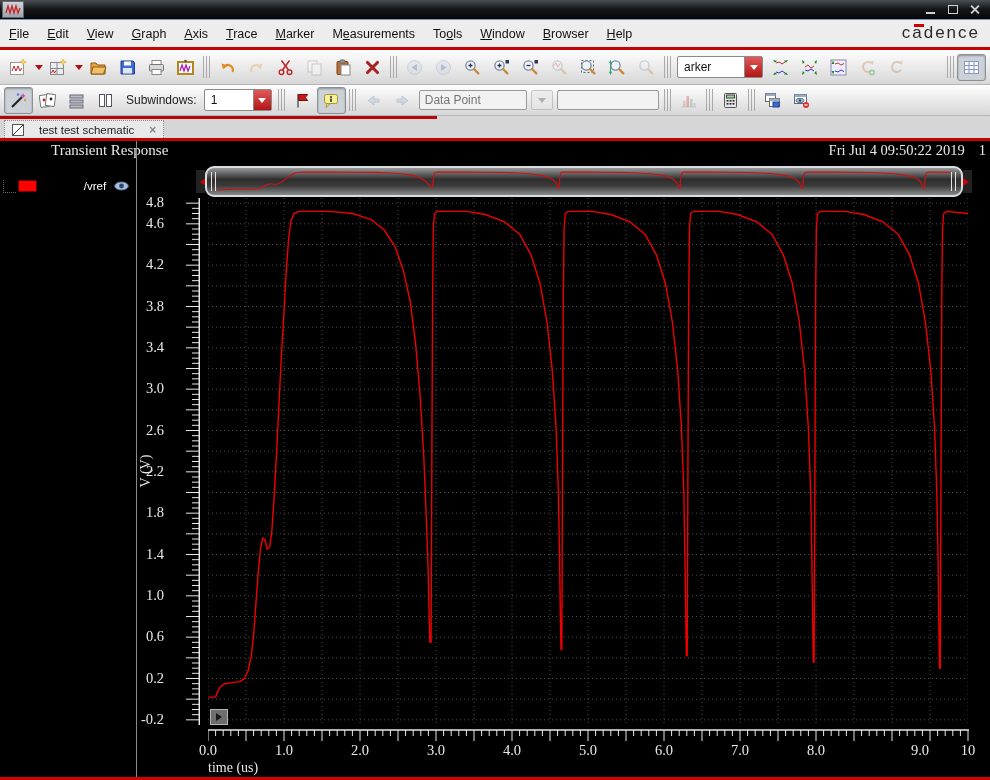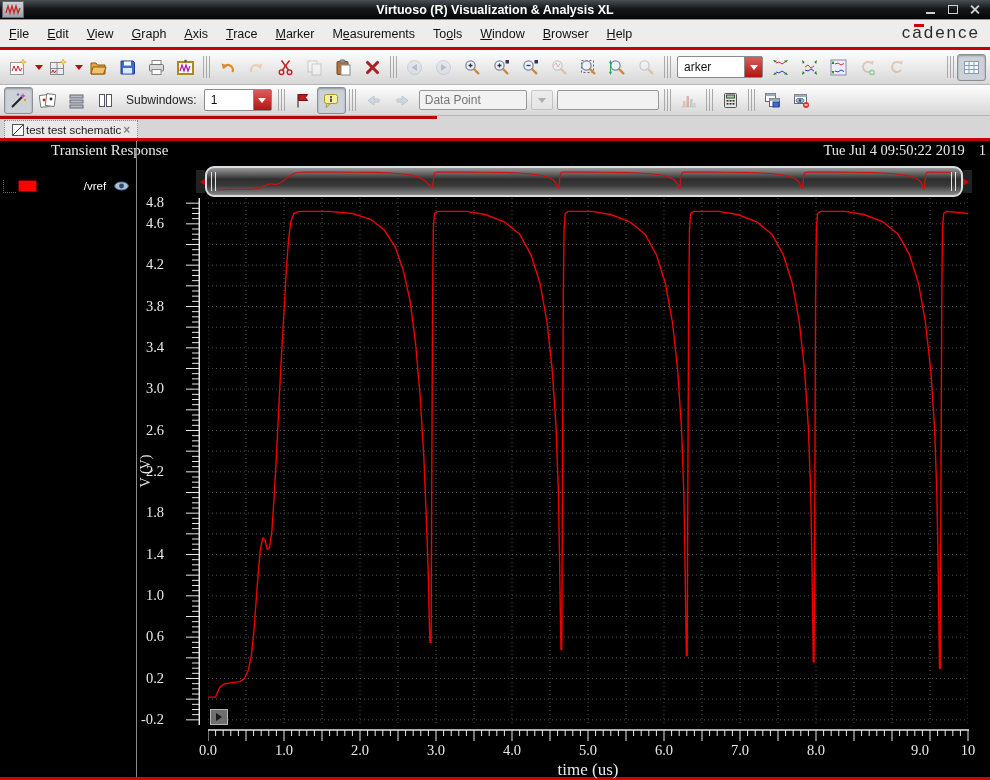--- a/index.html
+++ b/index.html
@@ -37,21 +37,21 @@
   .combo .btn{width:17px;height:100%;background:linear-gradient(#e05a5a,#b01616);display:flex;align-items:center;justify-content:center;flex:none;border-left:1px solid #8a8a8a;}
   .combo .btn::after{content:"";border:4px solid transparent;border-top:5px solid #fff;margin-top:5px;}
   .tb-input{height:18px;border:1px solid #999;border-radius:2px;background:#f2f2f2;color:#999;font-size:12px;
     padding:0 5px;margin:8px 2px;flex:none;}
   .mini-drop{width:20px;height:18px;border:1px solid #aaa;border-radius:2px;background:#e8e8e8;margin:0 2px;position:relative;flex:none;opacity:.6;}
   .mini-drop::after{content:"";position:absolute;left:6px;top:7px;border:4px solid transparent;border-top:5px solid #888;}
   .redline-partial{height:3px;background:#d6d6d6;position:relative;}
   .redline-partial>div{position:absolute;left:0;top:0;width:437px;height:3px;background:#b40606;}
   .tabbar{height:19px;background:#d6d6d6;display:flex;align-items:flex-end;}
   .tab{margin-left:4px;height:17px;background:#e9e9e9;border:1px dotted #8a8a8a;border-bottom:none;display:flex;
-    align-items:center;gap:2px;padding:0 7px;font-size:11.5px;color:#222;}
+    align-items:center;gap:15px;padding:0 7px;font-size:11.5px;color:#222;}
   .tab .close{color:#888;font-size:12px;font-weight:bold;line-height:1;}
   .content{position:relative;height:636px;background:#000;color:#e8e8e8;}
   .serif{font-family:"Liberation Serif",serif;}
   .graph-title{position:absolute;left:3px;top:1px;font-size:15px;margin-left:48px;}
   .graph-stamp{position:absolute;right:4px;top:1px;font-size:14.5px;display:flex;gap:14px;}
   .left-panel{position:absolute;left:0;top:22px;width:136px;bottom:0;}
   .lp-header{display:flex;height:21px;margin-top:3px;background:linear-gradient(#efefef,#9b9b9b);border-top:1px solid #444;
     border-bottom:1px solid #222;font-size:11.5px;color:#000;align-items:center;}
   .lp-header .c1{flex:1;padding-left:3px;border-right:1px solid #777;height:100%;display:flex;align-items:center;}
   .lp-header .c2{width:31px;padding-left:3px;display:flex;align-items:center;}
@@ -70,38 +70,37 @@
     background:linear-gradient(#9a9a9a,#2e2e2e 42%,#3a3a3a 65%,#8a8a8a);position:relative;overflow:hidden;}
   .ov-grip{position:absolute;top:4px;bottom:4px;width:6px;
     background:repeating-linear-gradient(90deg,#e5e5e5 0 1.5px,transparent 1.5px 4px);}
   .ov-wave{position:absolute;left:10px;right:10px;top:1px;bottom:1px;}
   .yruler,.xruler{position:absolute;}
   .yruler{left:170px;top:57px;width:30px;height:527px;}
   .xruler{left:208px;top:588px;width:761px;height:14px;}
   .ylabel{position:absolute;left:118px;width:46px;text-align:right;font-size:14.5px;}
   .xlabel{position:absolute;top:601px;transform:translateX(-50%);font-size:14.5px;}
   .yaxis-name{position:absolute;left:116px;top:322px;width:60px;text-align:center;font-size:14px;transform:rotate(-90deg);}
-  .xaxis-name{position:absolute;left:208px;top:619px;width:760px;text-align:center;font-size:17px;}
+  .xaxis-name{position:absolute;left:208px;top:619px;width:760px;text-align:left;font-size:14px;}
   .plot{position:absolute;left:208px;top:57px;width:760px;height:527px;}
   .play-btn{position:absolute;left:210px;top:568px;width:16px;height:14px;background:#6e6e6e;border:1px solid #b5b5b5;
     display:flex;align-items:center;justify-content:center;}
   .play-btn::after{content:"";border:4px solid transparent;border-left:6px solid #1a1a1a;margin-left:4px;}
   .bottomline{height:4px;background:#cf0404;}
   svg{display:block;}
 </style>
 </head>
 <body>
 
 <div class="titlebar">
   <div class="appicon">
     <svg width="16" height="11" viewBox="0 0 16 11">
         <polyline points="1,9 3,2 5,9 7,2 9,9 11,2 13,9 15,4" fill="none" stroke="#c22" stroke-width="1.3"></polyline>
       </svg>
   </div>
-  <div class="title">Virtuoso (R) Visualization &amp; Analysis XL</div>
   <div class="winctl">
     <div class="ctl-min"></div>
     <div class="ctl-max"></div>
     <div class="ctl-close"></div>
   </div>
 </div>
 
 <div class="menubar">
   <div id="menu-items" style="display:flex;">
       <span class="menu-item"><u>F</u>ile</span>
@@ -444,21 +443,21 @@
       </svg>
     <span>test test schematic</span>
     <span class="close">×</span>
   </div>
 </div>
 <div class="redline"></div>
 
 <div class="content">
   <div class="graph-title serif">Transient Response</div>
   <div class="graph-stamp serif">
-    <span>Tue Jul 4 09:50:22 2019</span>
+    <span>Fri Jul 4 09:50:22 2019</span>
     <span>1</span>
   </div>
 
   <div class="left-panel">
     <div class="trace-row">
       <div class="tree-dots"></div>
       <div class="swatch" id="trace-swatch" style="background: rgb(255, 0, 0);"></div>
       <div class="trace-name">/vref</div>
       <div class="vis-eye">
         <svg width="15" height="10" viewBox="0 0 15 10">

